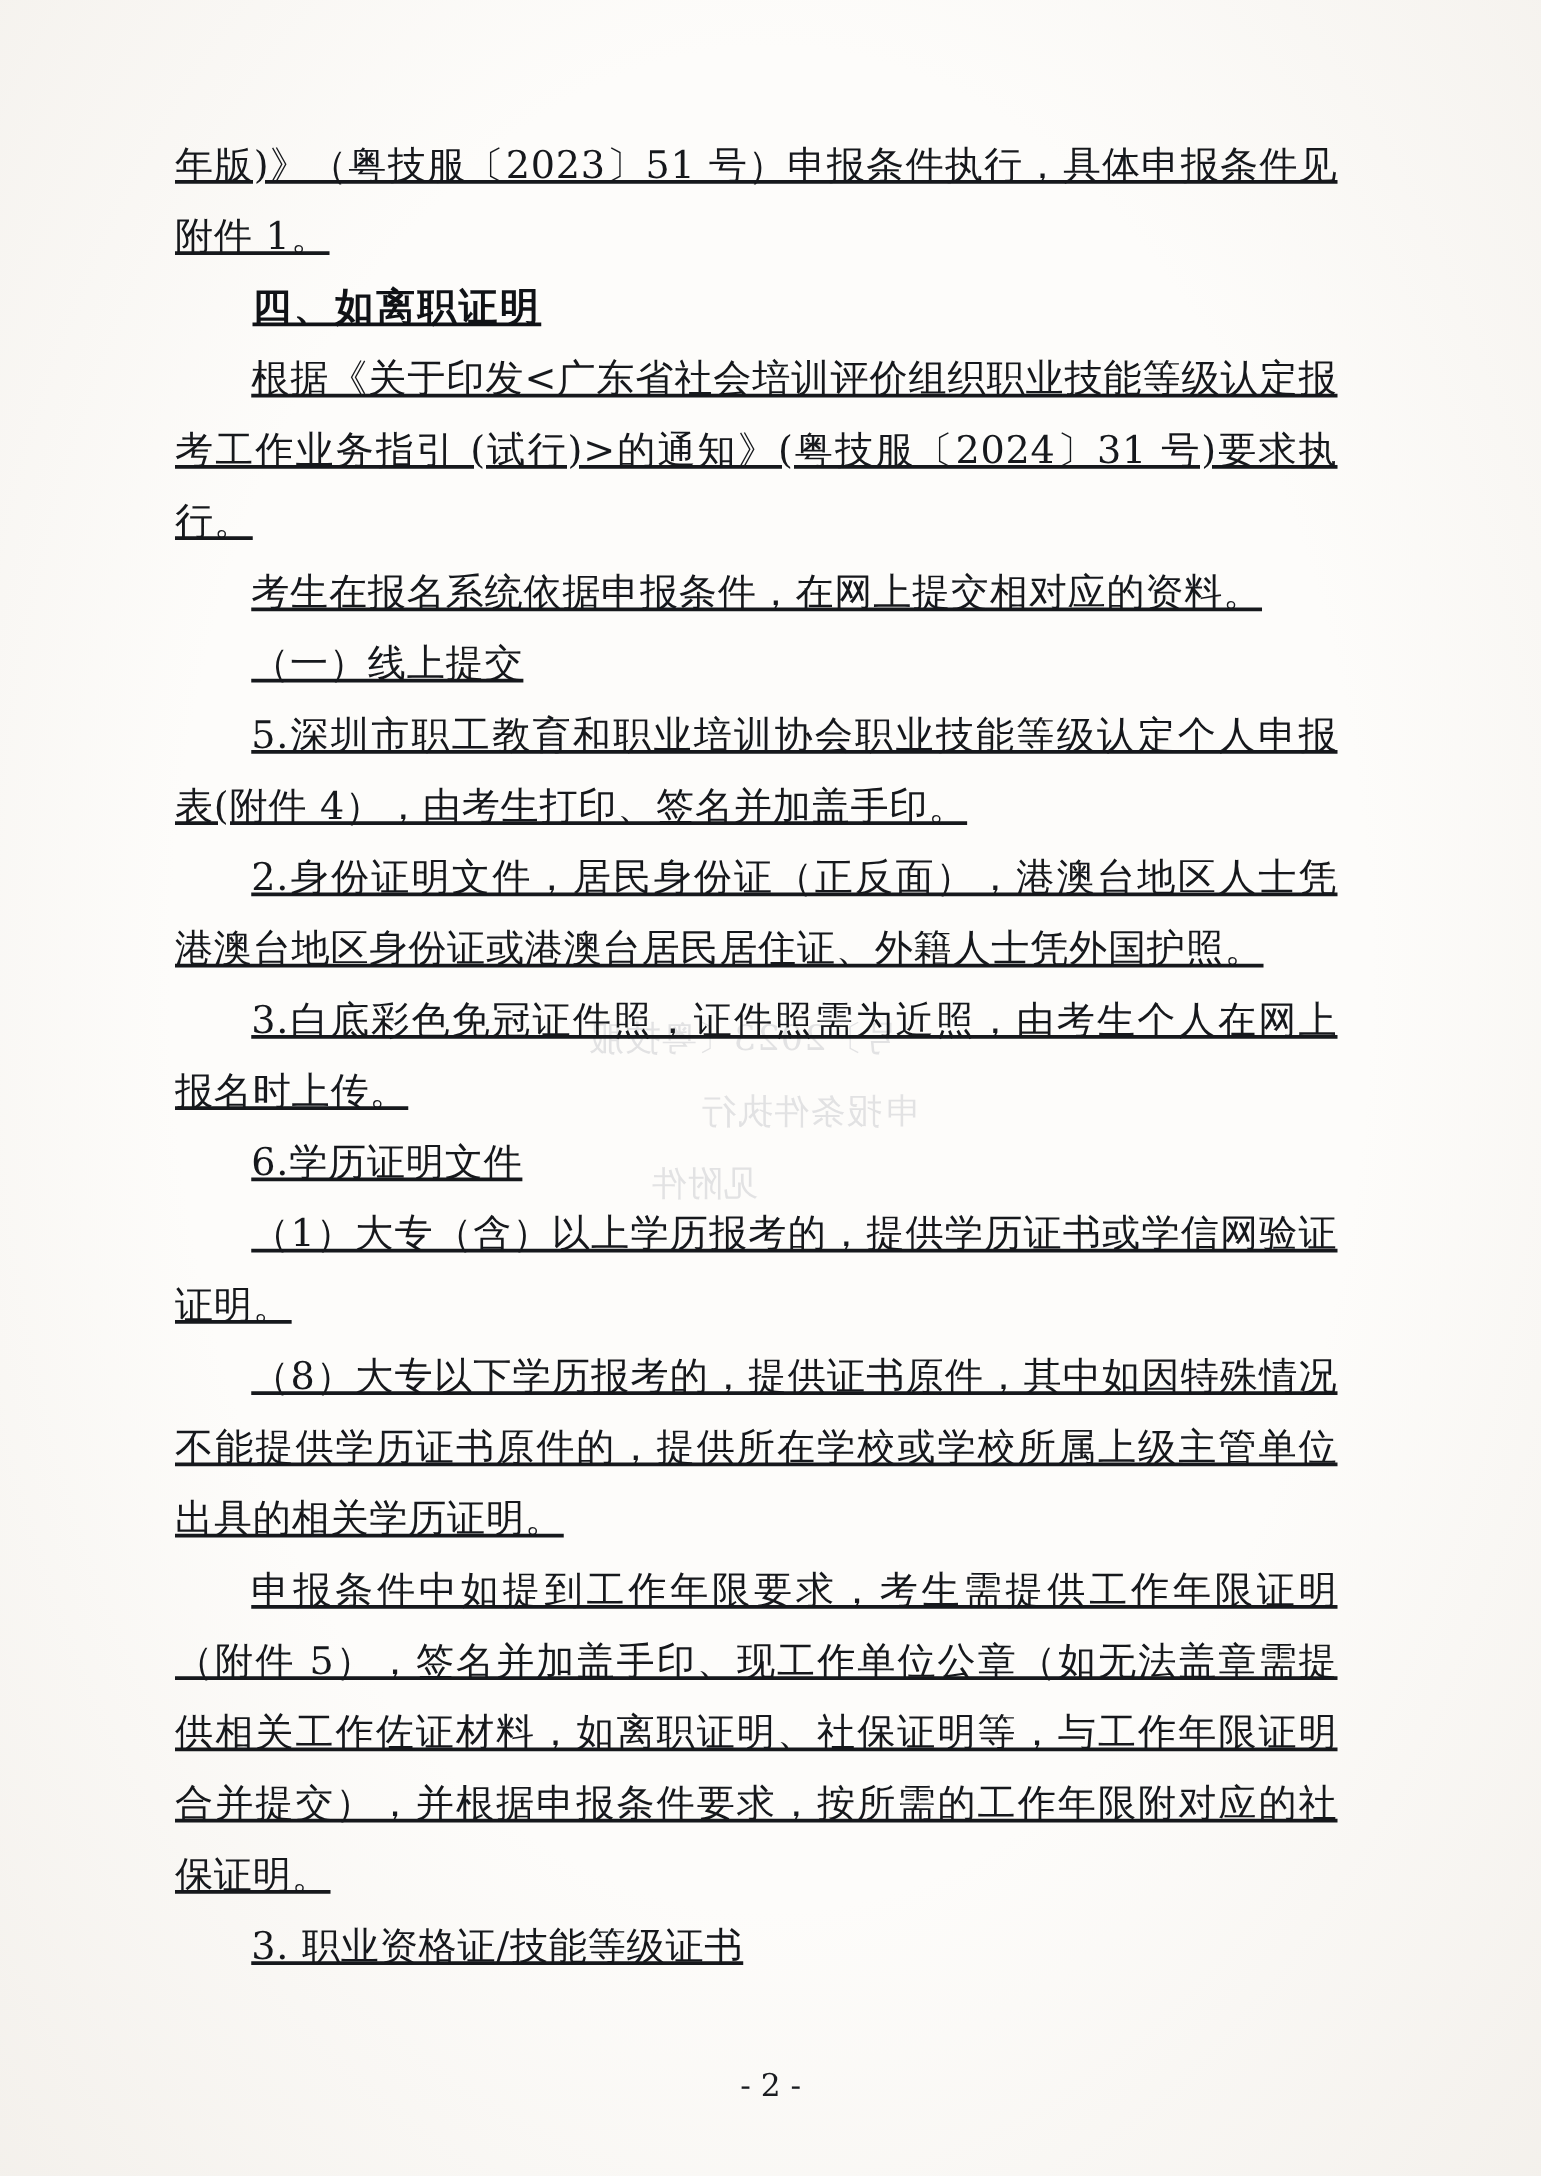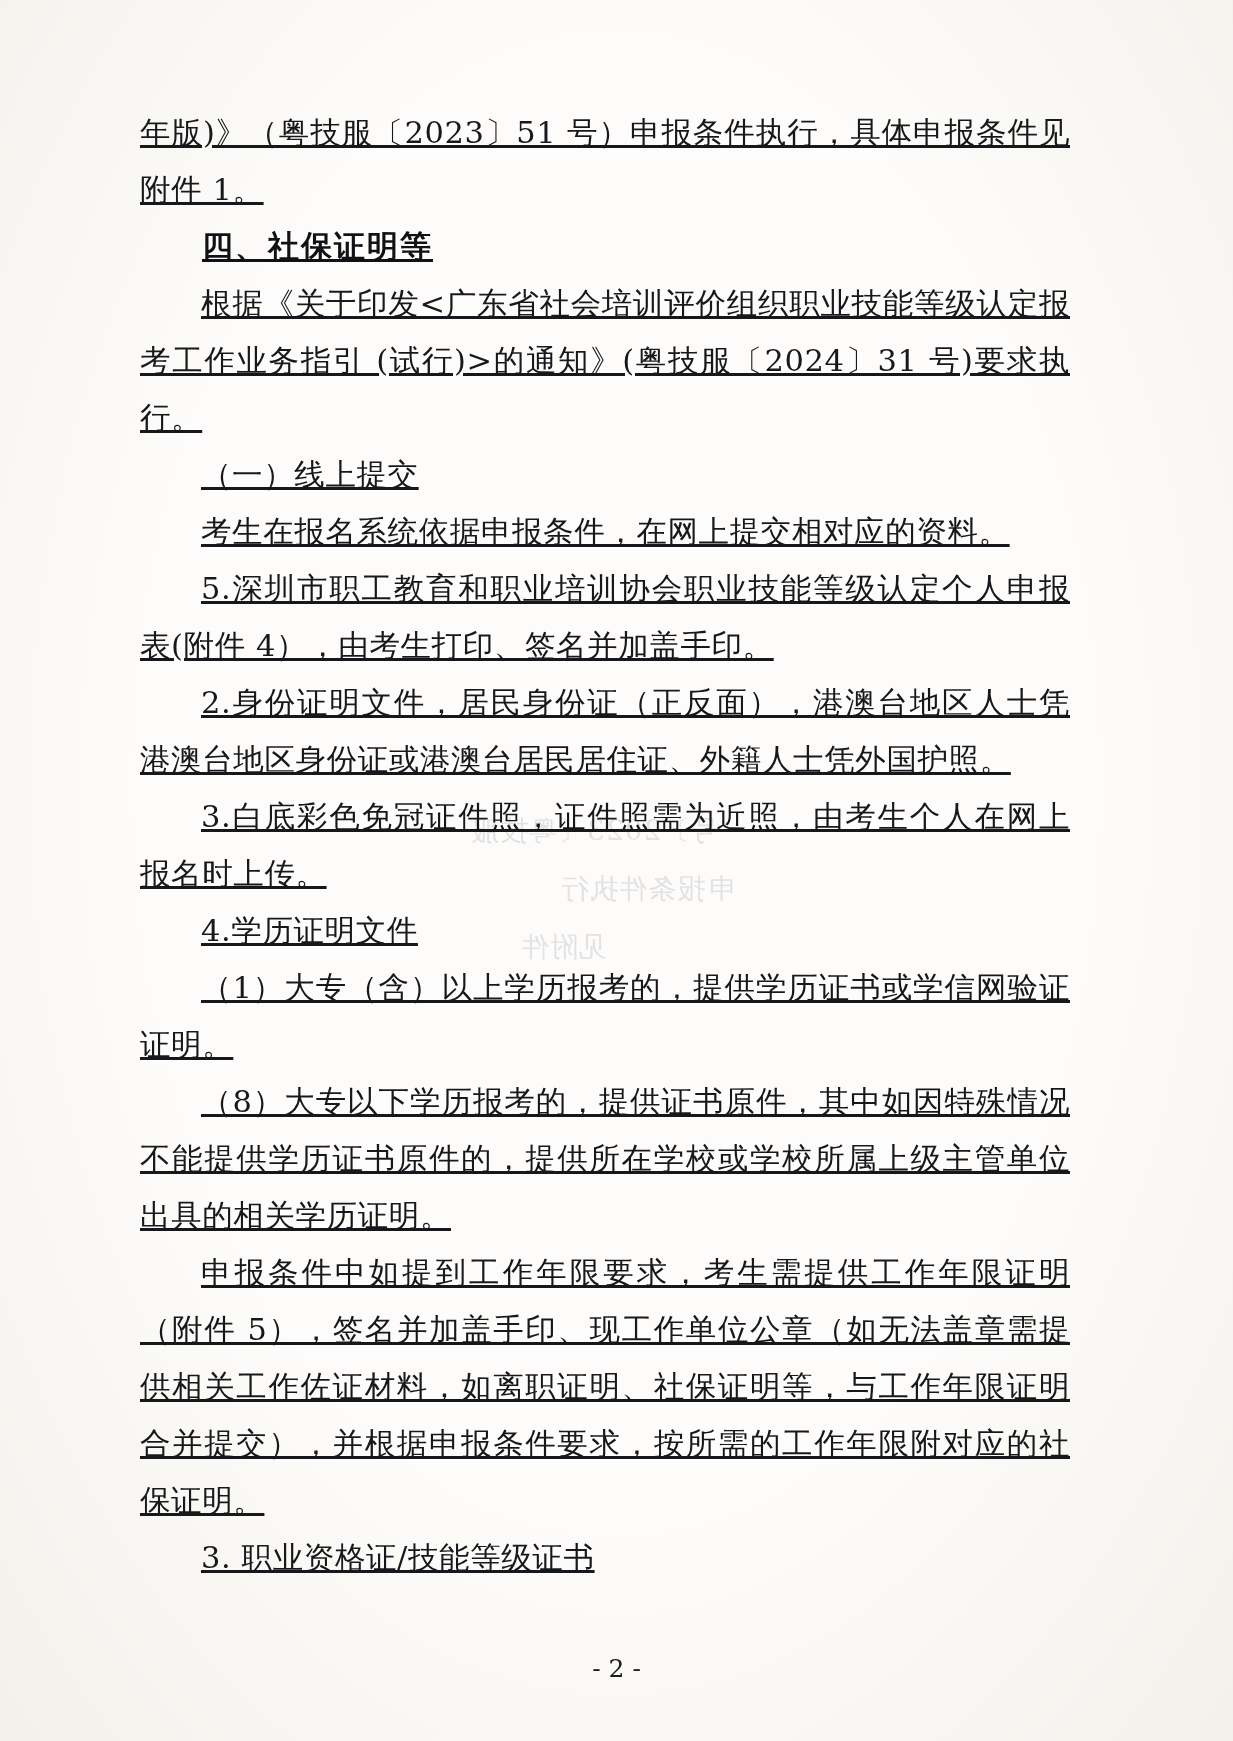--- a/index.html
+++ b/index.html
@@ -86,35 +86,35 @@
   <div class="paper-tint"></div>
 
   <div class="bleed bleed-1">号〕2023〔粤技服</div>
   <div class="bleed bleed-2">申报条件执行</div>
   <div class="bleed bleed-3">见附件</div>
 
   <div class="content">
 
     <p class="plain">年版)》（粤技服〔2023〕51 号）申报条件执行，具体申报条件见附件 1。</p>
 
-    <p class="heading">四、社保证明等</p>
+    <p class="heading">四、如离职证明</p>
 
     <p class="indent">根据《关于印发&lt;广东省社会培训评价组织职业技能等级认定报考工作业务指引 (试行)&gt;的通知》(粤技服〔2024〕31 号)要求执行。</p>
 
+    <p class="indent">考生在报名系统依据申报条件，在网上提交相对应的资料。</p>
+
     <p class="indent">（一）线上提交</p>
-
-    <p class="indent">考生在报名系统依据申报条件，在网上提交相对应的资料。</p>
 
     <p class="indent">5.深圳市职工教育和职业培训协会职业技能等级认定个人申报表(附件 4），由考生打印、签名并加盖手印。</p>
 
     <p class="indent">2.身份证明文件，居民身份证（正反面），港澳台地区人士凭港澳台地区身份证或港澳台居民居住证、外籍人士凭外国护照。</p>
 
     <p class="indent">3.白底彩色免冠证件照，证件照需为近照，由考生个人在网上报名时上传。</p>
 
-    <p class="indent">4.学历证明文件</p>
+    <p class="indent">6.学历证明文件</p>
 
     <p class="indent">（1）大专（含）以上学历报考的，提供学历证书或学信网验证证明。</p>
 
     <p class="indent">（8）大专以下学历报考的，提供证书原件，其中如因特殊情况不能提供学历证书原件的，提供所在学校或学校所属上级主管单位出具的相关学历证明。</p>
 
 
     <p class="indent">申报条件中如提到工作年限要求，考生需提供工作年限证明（附件 5），签名并加盖手印、现工作单位公章（如无法盖章需提供相关工作佐证材料，如离职证明、社保证明等，与工作年限证明合并提交），并根据申报条件要求，按所需的工作年限附对应的社保证明。</p>
 
     <p class="indent">3. 职业资格证/技能等级证书</p>
 

